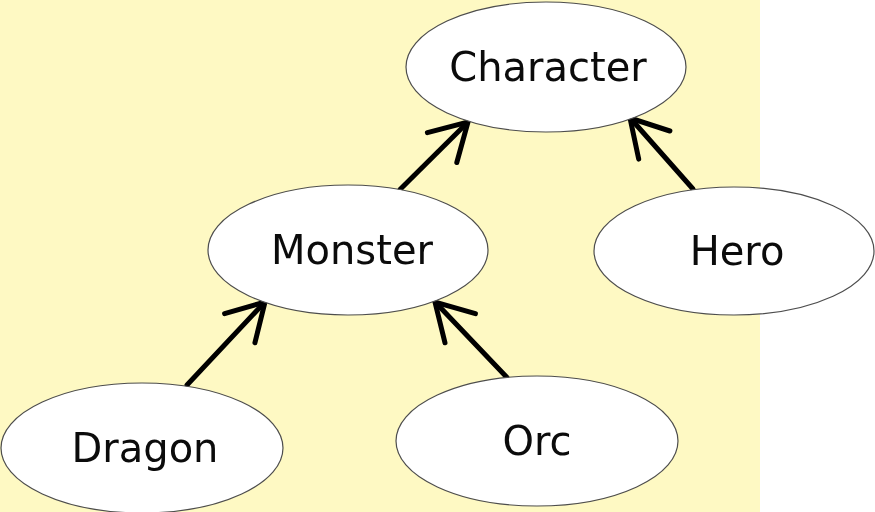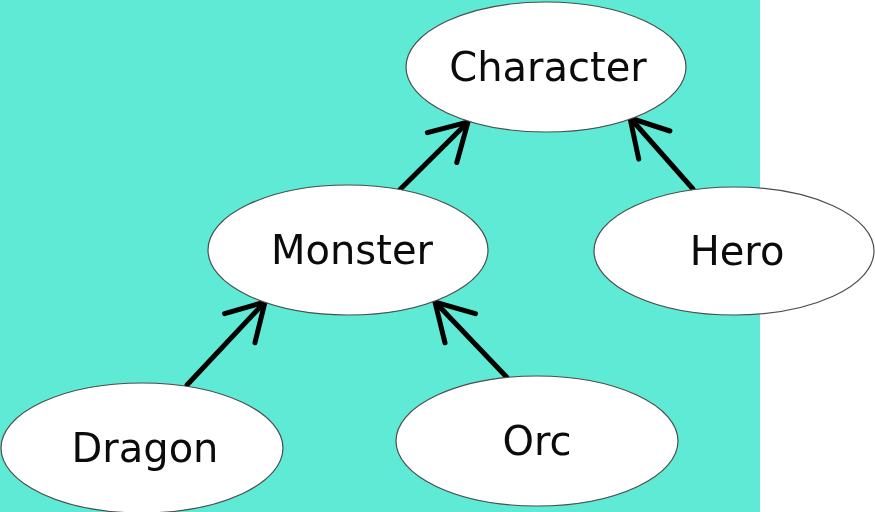--- a/index.html
+++ b/index.html
@@ -7,21 +7,21 @@
     padding: 0;
     background: #ffffff;
     width: 875px;
     height: 512px;
     overflow: hidden;
   }
   .diagram-stage {
     position: relative;
     width: 760px;
     height: 512px;
-    background: #5eead4;
+    background: #fef9c3;
   }
   svg { display: block; }
   .node-ellipse {
     fill: #ffffff;
     stroke: #4d4d4d;
     stroke-width: 1.2;
   }
   .node-label {
     font-family: "DejaVu Sans", "Liberation Sans", sans-serif;
     font-size: 40px;

